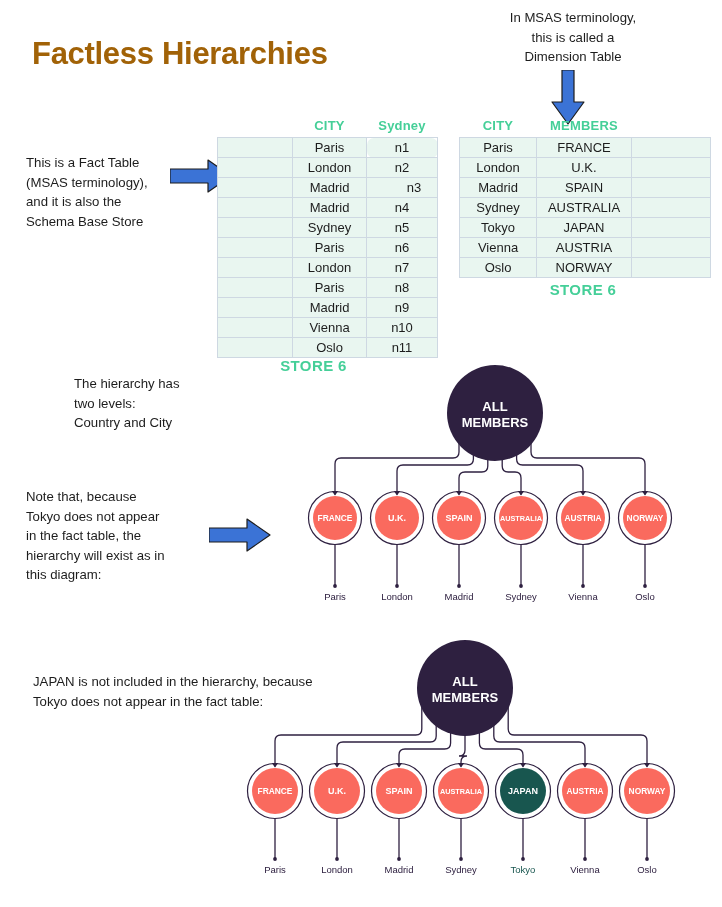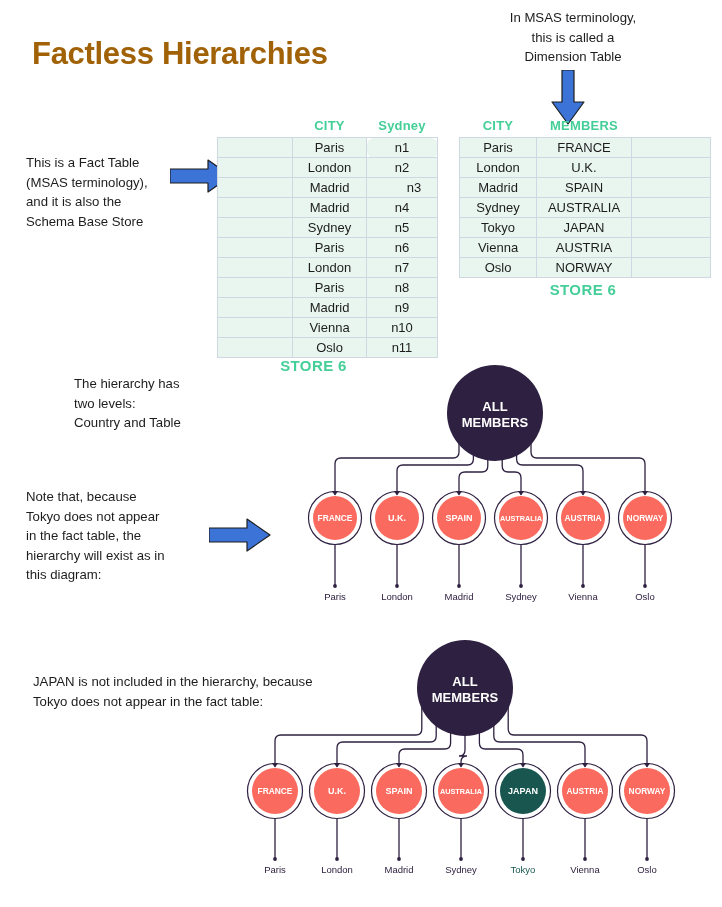--- a/index.html
+++ b/index.html
@@ -212,21 +212,21 @@
           <td style="width: 94px;">NORWAY</td>
           <td class="blank" style="width: 78px;"></td>
         </tr>
       </tbody>
   </table>
 </div>
 <div class="abs store-label" style="left:459px;top:281px;width:248px;">STORE 6</div>
 
 <div class="abs note" style="left:74px;top:374px;width:200px;">The hierarchy has
 two levels:
-Country and Table</div>
+Country and City</div>
 
 <div class="abs note" style="left:26px;top:487px;width:190px;">Note that, because
 Tokyo does not appear
 in the fact table, the
 hierarchy will exist as in
 this diagram:</div>
 
 <div class="abs" style="left:209px;top:518px;">
   <svg class="arrow-right" viewBox="0 0 62 34" xmlns="http://www.w3.org/2000/svg">
     <polygon points="0,10 38,10 38,1 61,17 38,33 38,24 0,24" fill="#3b73d6" stroke="#1d1d1d" stroke-width="1.2" stroke-linejoin="round"></polygon>

